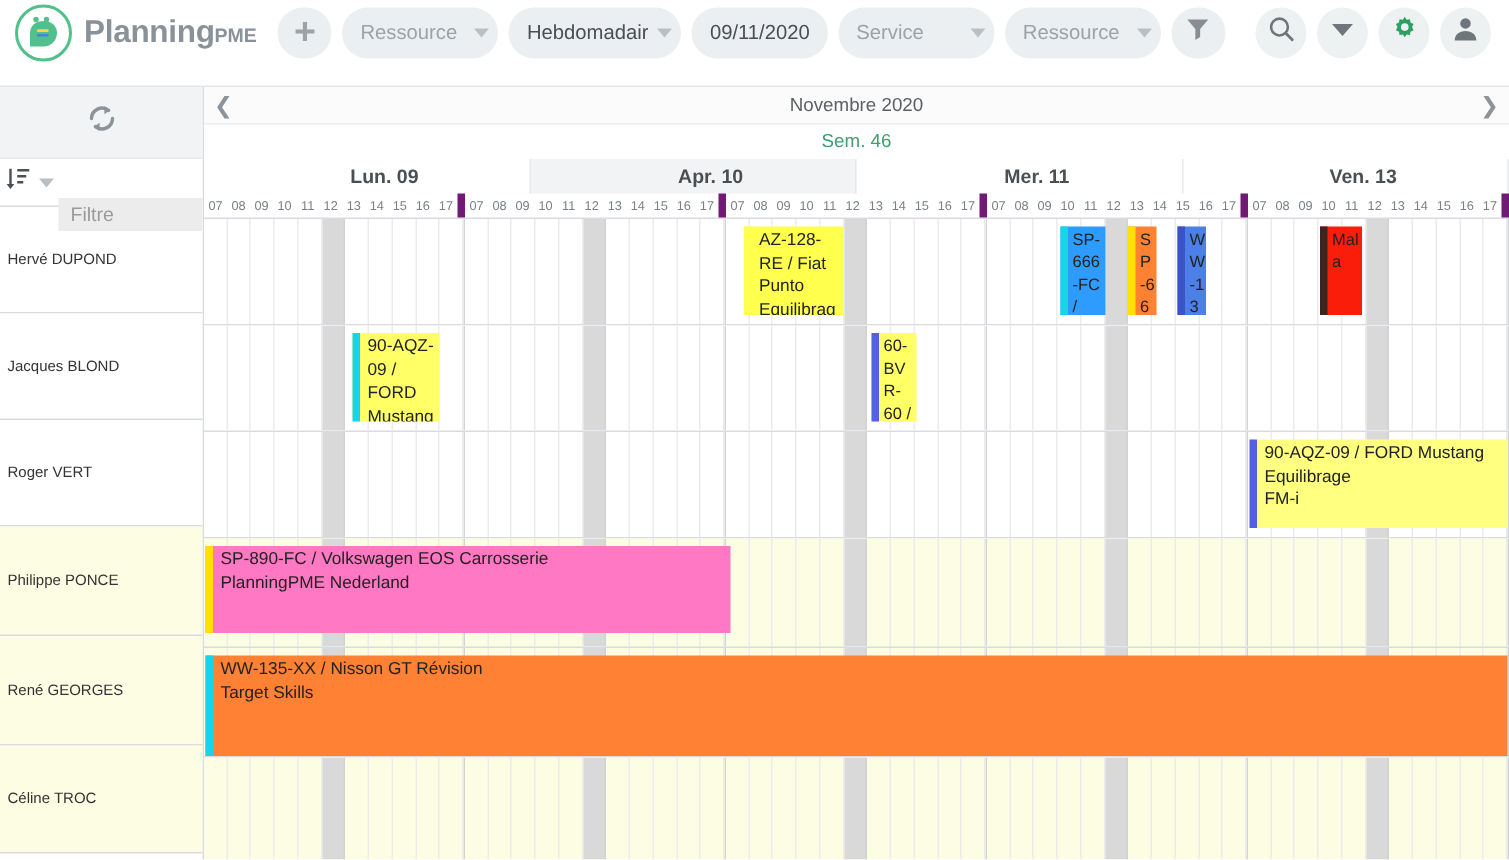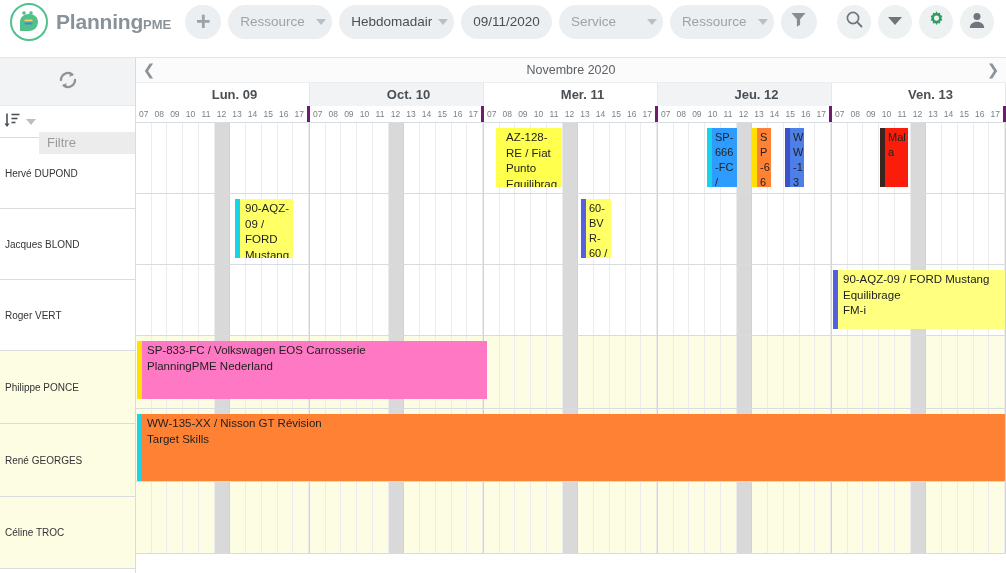--- a/index.html
+++ b/index.html
@@ -153,21 +153,21 @@
     text-align: center;
     font-size: 13px;
     font-weight: bold;
     color: #4a4f54;
     line-height: 23px;
     border-right: 1px solid #e6e9eb;
     padding-left: 24px;
   }
   .day-cell.alt { background: #f2f3f4; }
   #hour-row { height: 17px; display: flex; border-bottom: 1px solid #d8dce0; }
-  .hour-day { flex: 1 1 0; display: flex; border-right: 3px solid #701a75; }
+  .hour-day { flex: 1 1 0; display: flex; border-right: 5px solid #701a75; }
   .hour-cell {
     flex: 1 1 0;
     text-align: center;
     font-size: 8.5px;
     color: #7a8186;
     line-height: 17px;
   }
 
   #rows-area { position: relative; }
   .grid-row {
@@ -338,25 +338,25 @@
         </div>
       </div>
   </div>
 
   <div id="gridpanel">
     <div id="month-row">
       <span class="navarrow">❮</span>
       <span id="month-label">Novembre 2020</span>
       <span class="navarrow" style="margin-left:auto">❯</span>
     </div>
+    <div id="week-row">Sem. 46</div>
     <div id="day-row">
         <div class="day-cell">Lun. 09</div>
-        <div class="day-cell alt">Oct. 10</div>
+        <div class="day-cell alt">Apr. 10</div>
         <div class="day-cell">Mer. 11</div>
-        <div class="day-cell alt">Jeu. 12</div>
         <div class="day-cell">Ven. 13</div>
       </div>
     <div id="hour-row">
         <div class="hour-day">
           <div class="hour-cell">07</div>
           <div class="hour-cell">08</div>
           <div class="hour-cell">09</div>
           <div class="hour-cell">10</div>
           <div class="hour-cell">11</div>
           <div class="hour-cell">12</div>
@@ -698,21 +698,21 @@
               <div class="bghour"></div>
               <div class="bghour"></div>
               <div class="bghour lunch"></div>
               <div class="bghour"></div>
               <div class="bghour"></div>
               <div class="bghour"></div>
               <div class="bghour"></div>
               <div class="bghour"></div>
             </div>
           </div>
-          <div class="ev" style="left: 1px; width: 350px; height: 58px; background: rgb(255, 120, 196); border-left-color: rgb(255, 224, 0);">SP-833-FC / Volkswagen EOS Carrosserie
+          <div class="ev" style="left: 1px; width: 350px; height: 58px; background: rgb(255, 120, 196); border-left-color: rgb(255, 224, 0);">SP-890-FC / Volkswagen EOS Carrosserie
 PlanningPME Nederland</div>
         </div>
         <div class="grid-row tinted" style="height: 73px;">
           <div class="bgcols">
             <div class="bgday">
               <div class="bghour"></div>
               <div class="bghour"></div>
               <div class="bghour"></div>
               <div class="bghour"></div>
               <div class="bghour"></div>

